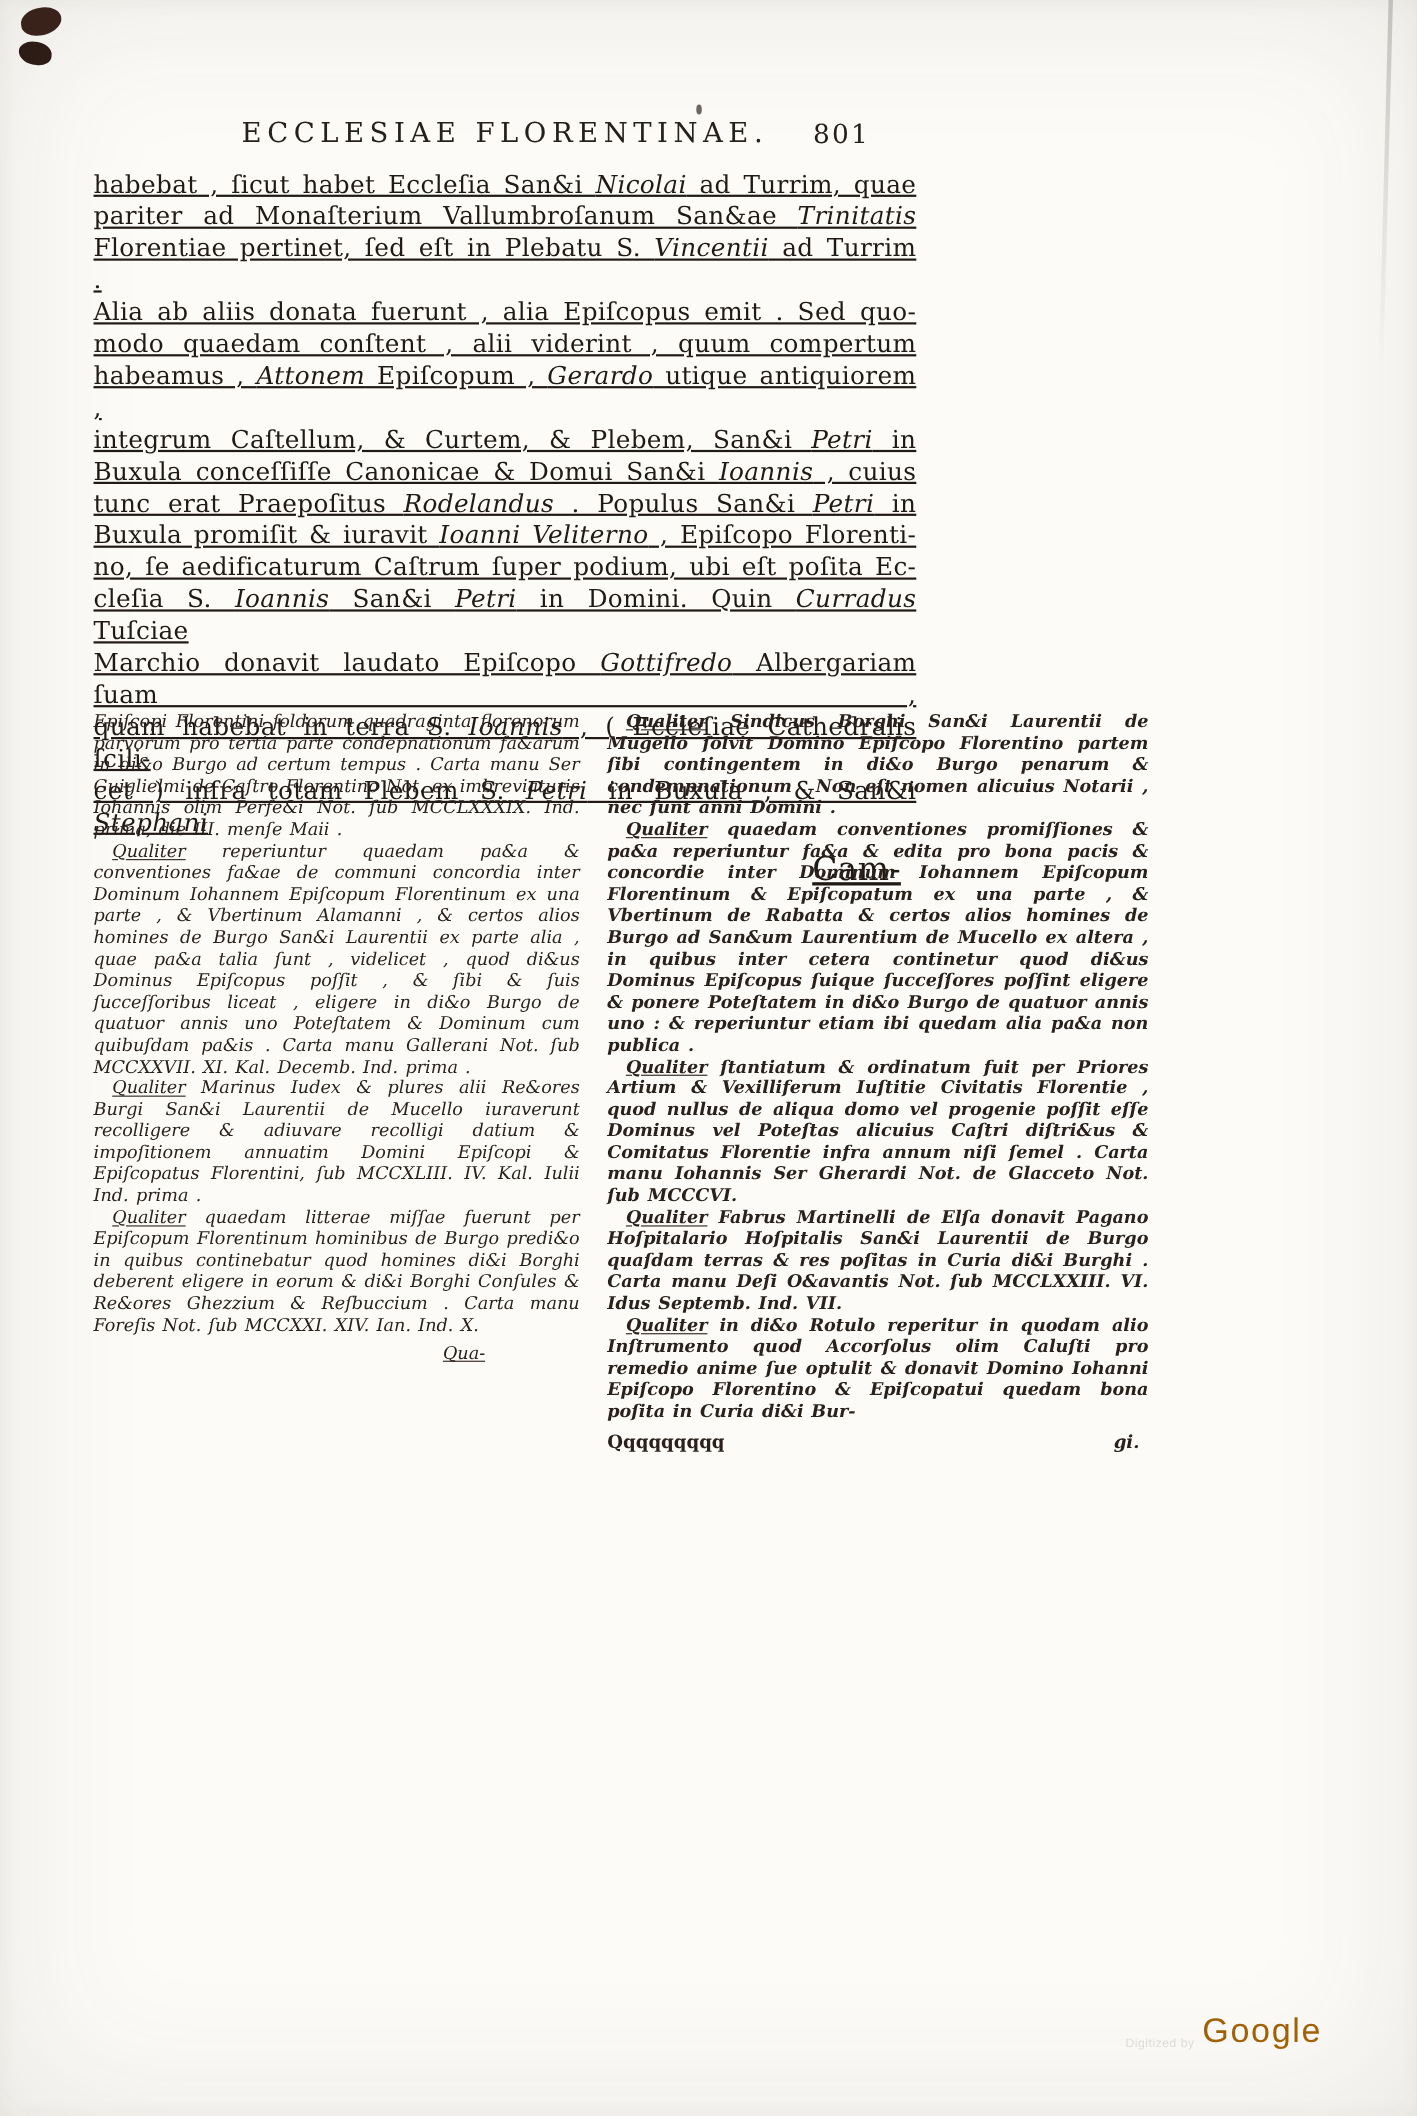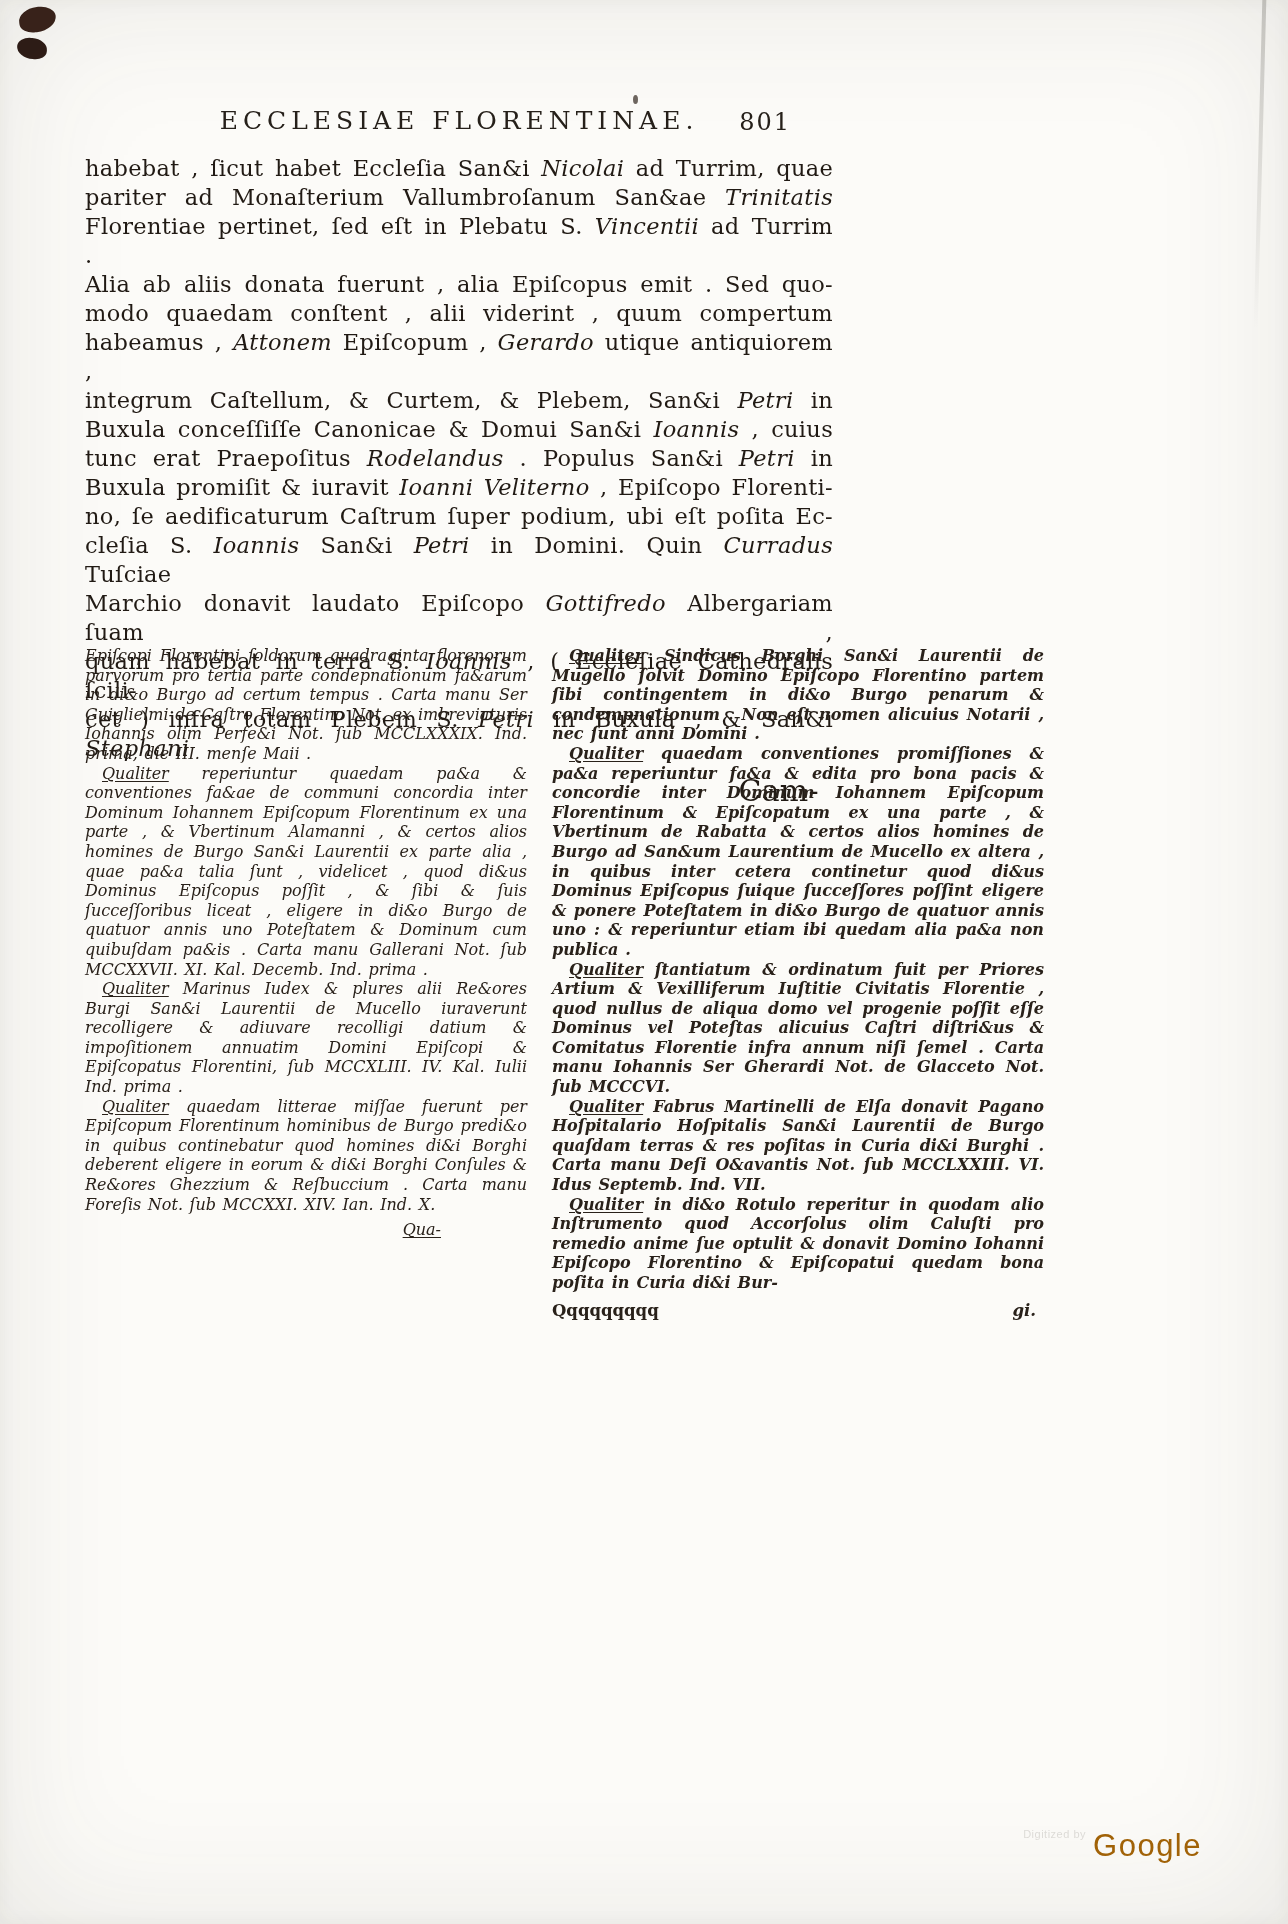--- a/index.html
+++ b/index.html
@@ -25,21 +25,21 @@
   }
   .page-number {
     position:absolute; right:42px; top:2px;
     font-size:24px; color:#26201a; letter-spacing:2px;
   }
 
   
   .main-text {
     position:absolute; left:85px; top:154px; width:748px;
     font-size:22.5px; line-height:29px; color:#211a14;
-    letter-spacing:0.3px; word-spacing:3px;
+    letter-spacing:0.3px; word-spacing:3px;text-decoration:underline;
   }
   .main-line { text-align:justify; text-align-last:justify; }
   .catchword-main {
     text-align:right; padding-right:14px; margin-top:13px;
     font-size:30px;
   }
   .it { font-style:italic; }
   .un { text-decoration:underline; text-underline-offset:2px; }
 
   
@@ -56,21 +56,21 @@
   }
   .sig-row {
     display:flex; justify-content:space-between; align-items:baseline;
     margin-top:8px; font-style:normal; font-size:16.5px; padding-right:8px;
   }
   .sig-row .gi { font-style:italic; }
 
   
   .watermark {
     position:absolute; right:86px; bottom:60px;
-    display:flex; align-items:flex-start; gap:7px;
+    display:flex; align-items:flex-end; gap:7px;
     font-family:"Liberation Sans","DejaVu Sans",sans-serif;
     user-select:none;
   }
   .watermark-prefix { font-size:11px; color:#dddbd7; letter-spacing:0.5px; }
   .watermark-brand  { font-size:31px; color:#a16207; letter-spacing:1.5px; }
 
   
   .blob { position:absolute; background:#2a120a; opacity:0.93; }
   .blob-1 { left:19px; top:7px;  width:37px; height:25px;
             border-radius:54% 46% 58% 42%; transform:rotate(-7deg); }

